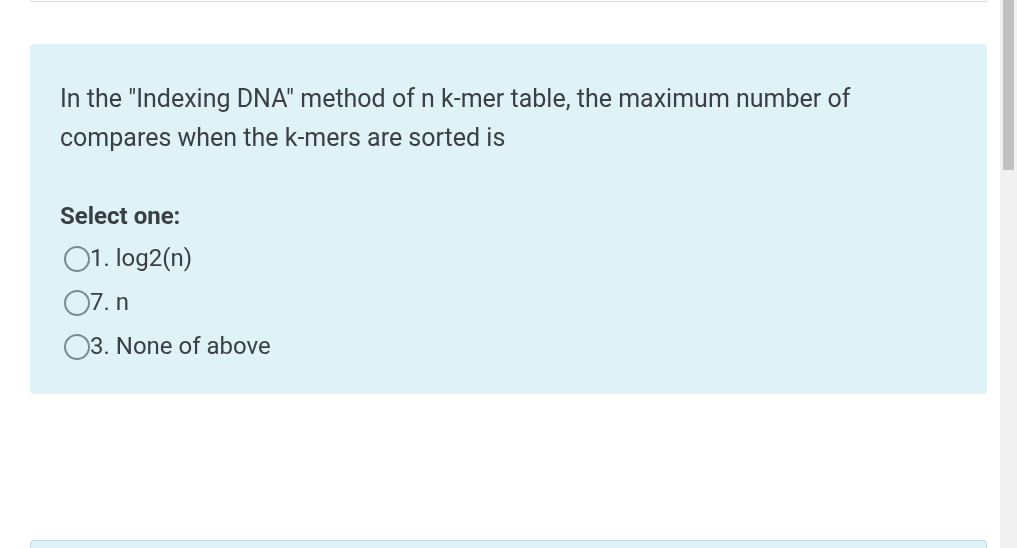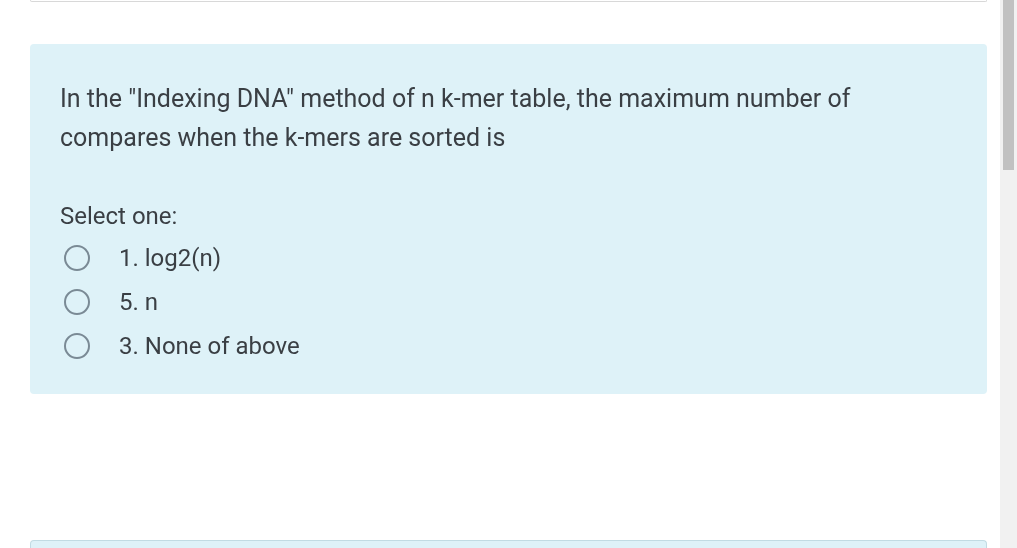--- a/index.html
+++ b/index.html
@@ -39,33 +39,33 @@
     .question-text {
       font-size: 25px;
       color: #3a3f44;
       line-height: 1.55;
       font-weight: 400;
       margin-bottom: 44px;
     }
     .select-label {
       font-size: 24px;
       color: #3a3f44;
-      font-weight: 400;
+      font-weight: 700;
       margin-bottom: 14px;
     }
     .options {
       display: flex;
       flex-direction: column;
       gap: 16px;
       padding-left: 4px;
     }
     .option-row {
       display: flex;
-      align-items: center;
-      gap: 29px;
+      align-items: flex-end;
+      gap: 0;
       cursor: pointer;
     }
     .radio {
       width: 26px;
       height: 26px;
       border: 2.5px solid #7a8a95;
       border-radius: 50%;
       flex-shrink: 0;
       background: transparent;
     }
@@ -113,21 +113,21 @@
 <div class="question-card">
   <div class="question-text">In the "Indexing DNA" method of n k-mer table, the maximum number of compares when the k-mers are sorted is</div>
   <div class="select-label">Select one:</div>
   <div class="options">
     <label class="option-row">
       <span class="radio"></span>
       <span class="option-label">1. log2(n)</span>
     </label>
     <label class="option-row">
       <span class="radio"></span>
-      <span class="option-label">5. n</span>
+      <span class="option-label">7. n</span>
     </label>
     <label class="option-row">
       <span class="radio"></span>
       <span class="option-label">3. None of above</span>
     </label>
   </div>
 </div>
 
 <div class="bottom-border"></div>
 

